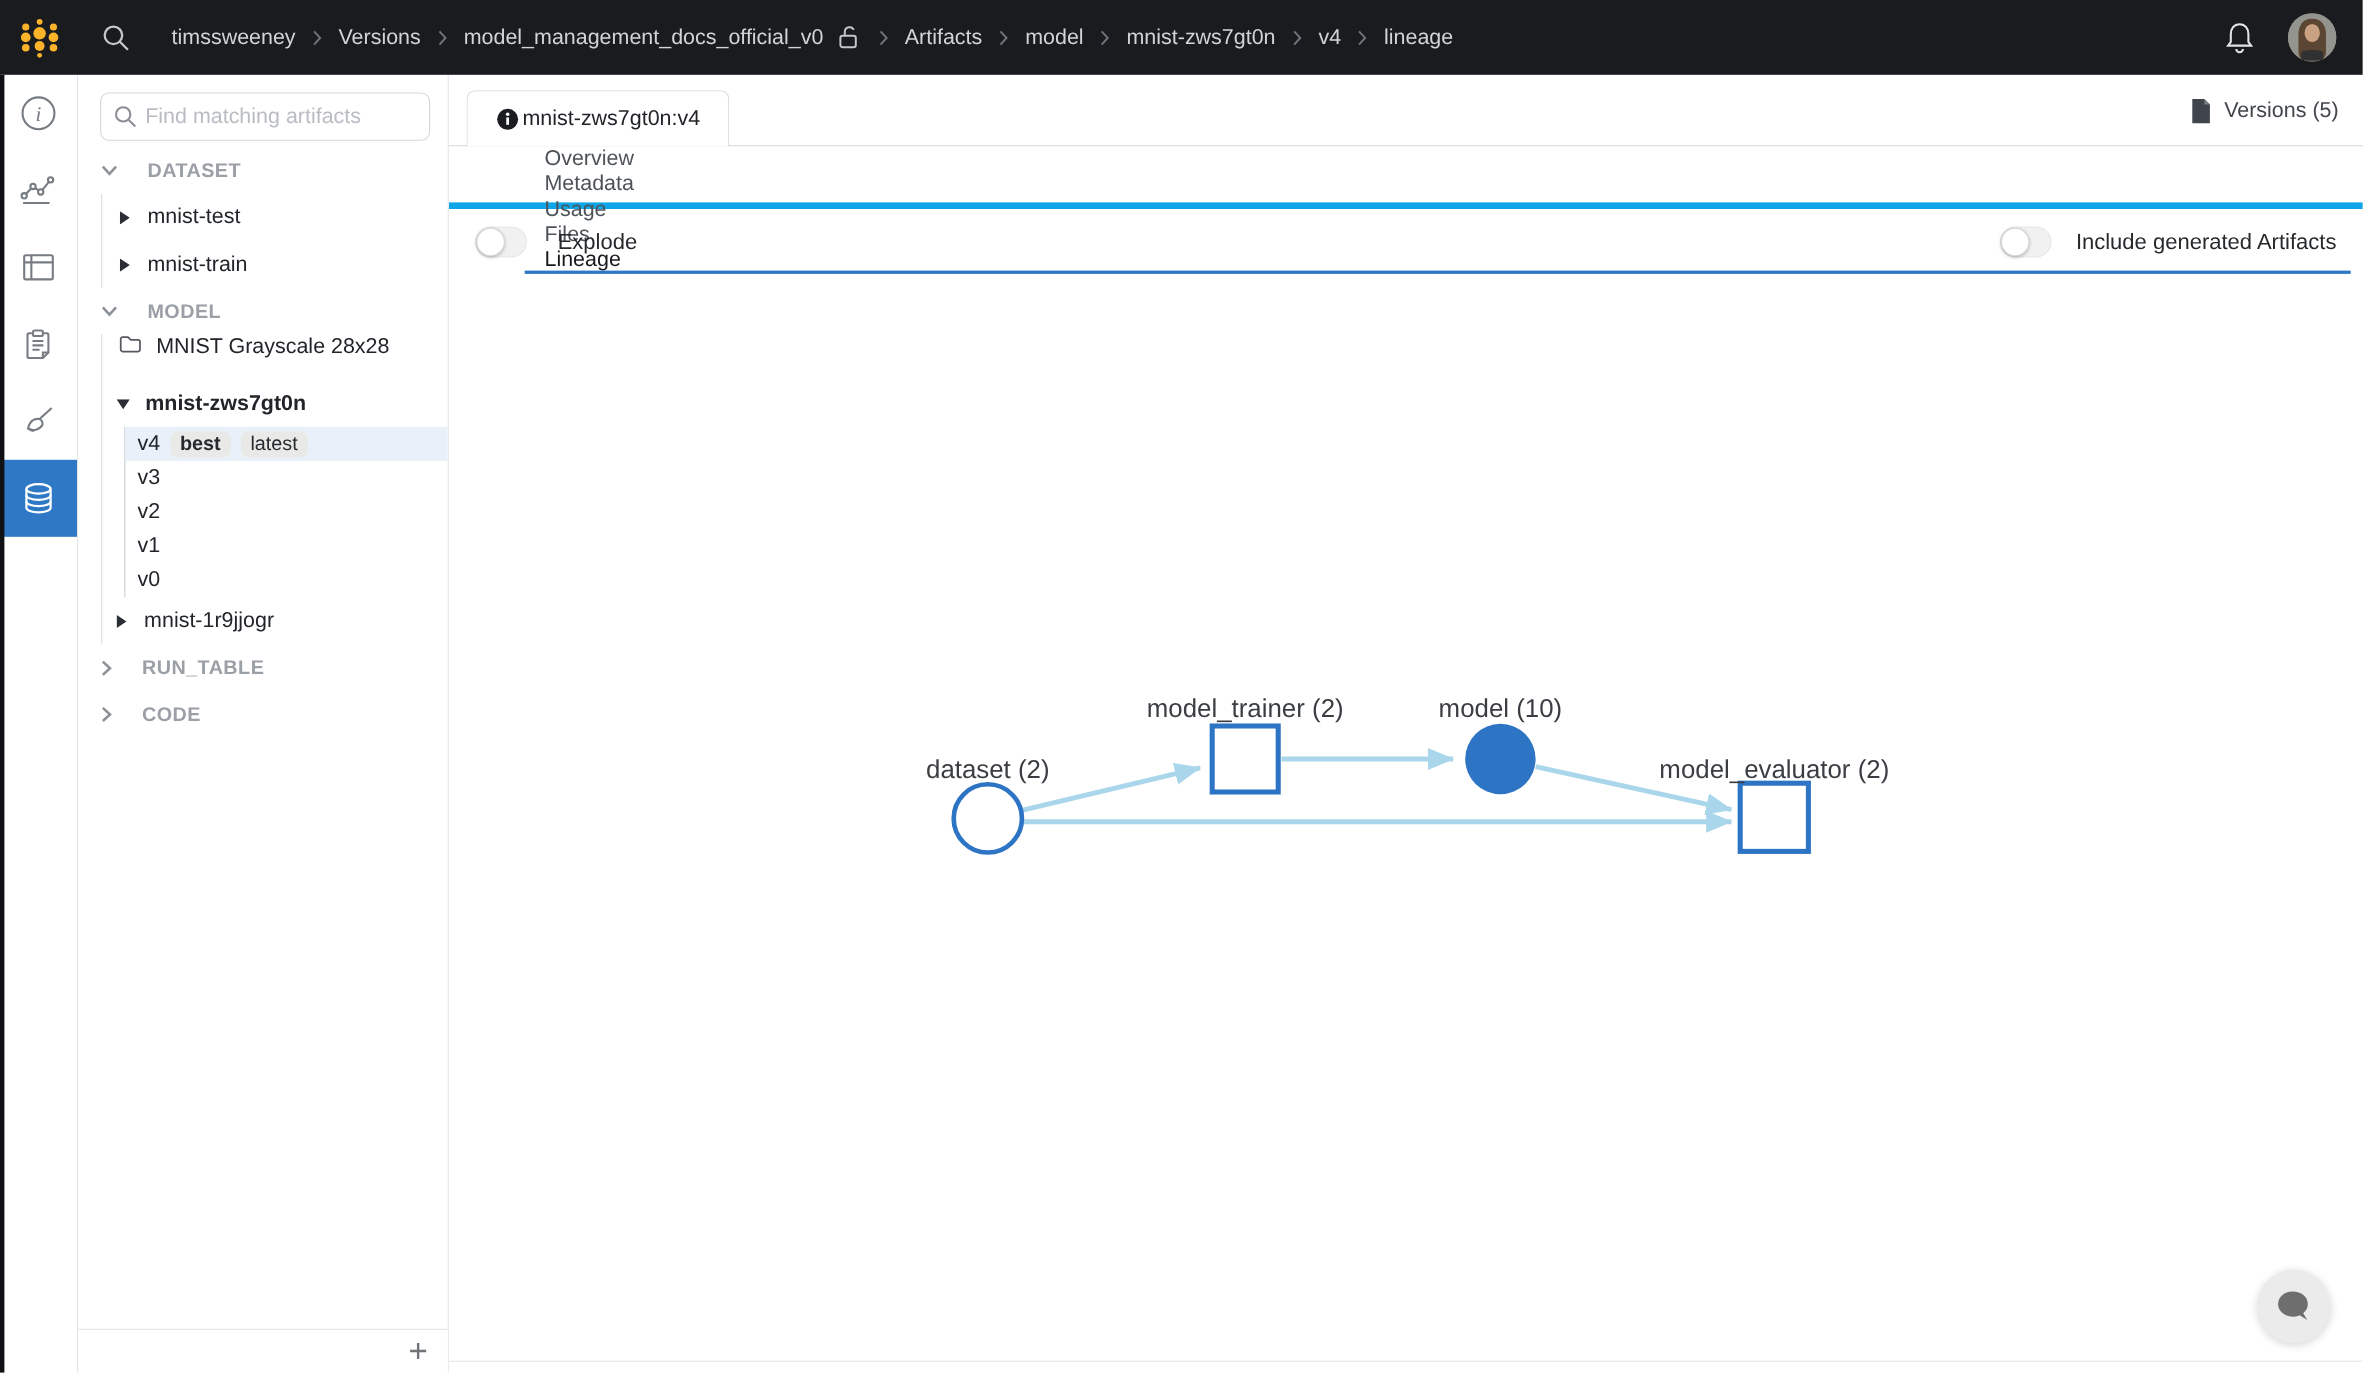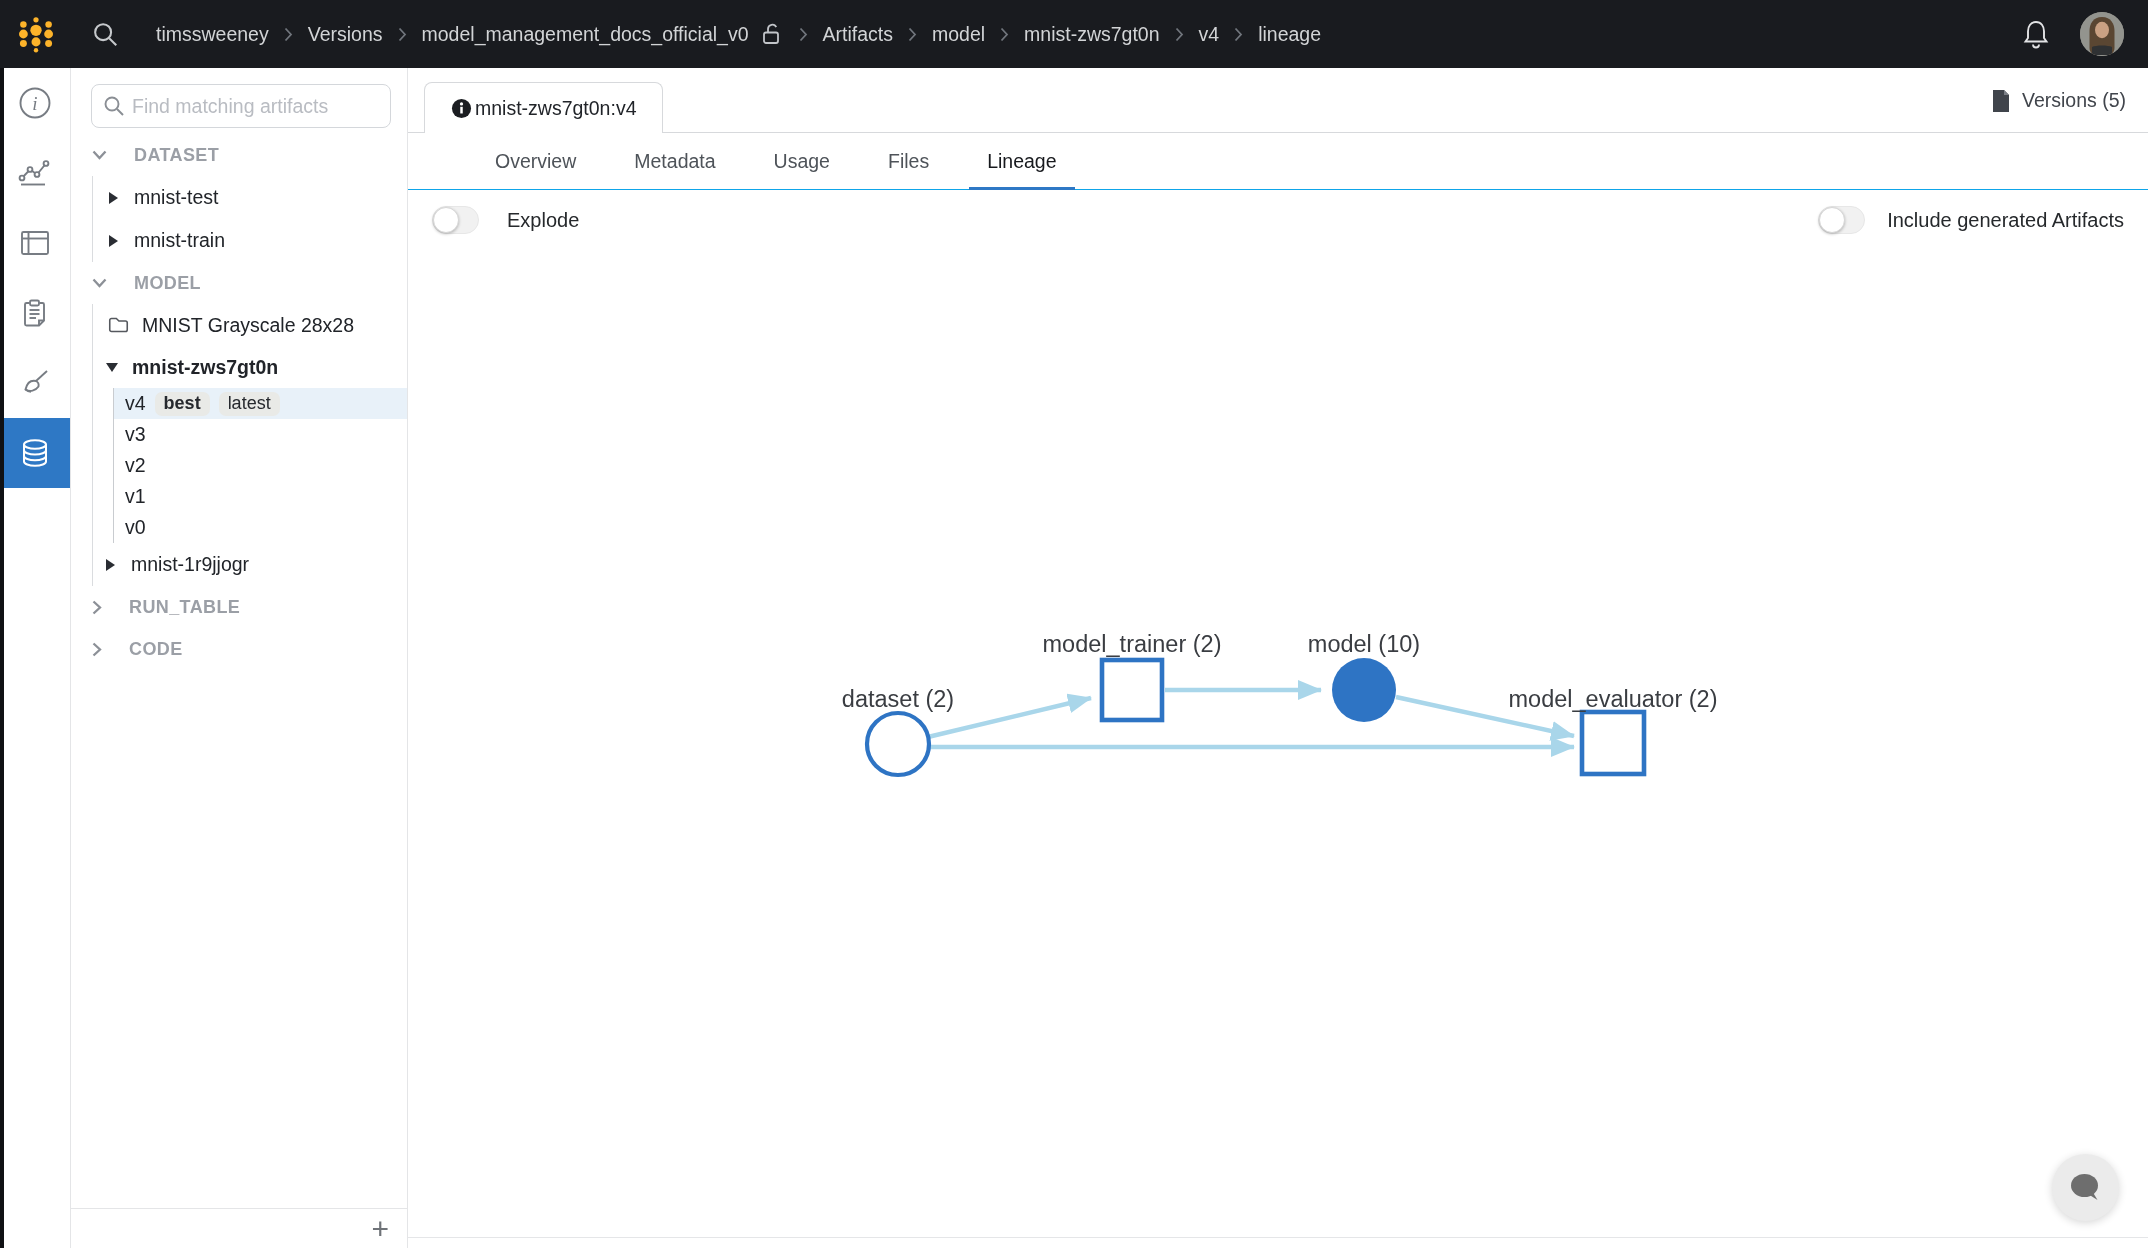--- a/index.html
+++ b/index.html
@@ -48,21 +48,21 @@
     border: 1px solid #d4d7db; border-radius: 8px;
     display: flex; align-items: center; padding: 0 10px; background: #fff;
   }
   .search-box input { border: none; outline: none; flex: 1; font-size: 19.5px; font-family: inherit; color: #33363b; margin-left: 6px; min-width: 0; }
   .search-box input::placeholder { color: #b9bcc2; }
 
   .tree { font-size: 19.5px; color: #212429; }
   .t-section { height: 42px; display: flex; align-items: center; gap: 27px; padding-left: 21px; color: #9b9fa6; font-weight: 700; font-size: 18px; letter-spacing: .4px; cursor: pointer; }
   .t-group { margin-left: 21px; border-left: 1px solid #dadcdf; }
   .t-item { height: 43px; display: flex; align-items: center; gap: 16px; padding-left: 16px; cursor: pointer; }
-  .t-collection { height: 42px; display: flex; align-items: center; gap: 13px; padding-left: 15px; cursor: pointer; }
+  .t-collection { height: 42px; display: flex; align-items: flex-start; gap: 13px; padding-left: 15px; cursor: pointer; }
   .t-artifact { height: 42px; display: flex; align-items: center; gap: 14px; padding-left: 13px; font-weight: 700; cursor: pointer; }
   .t-vgroup { margin-left: 20px; border-left: 1px solid #c9ccd0; }
   .t-version { height: 31px; display: flex; align-items: center; padding-left: 11px; cursor: pointer; }
   .t-version.selected { background: #e8f1f9; }
   .pill { display: inline-block; margin-left: 9px; padding: 1px 9px 2px; border-radius: 7px; background: #e9eae7; font-size: 18px; color: #26292e; }
   .pill.bold { font-weight: 700; }
   .sidebar-bottom {
     position: absolute; left: 0; right: 0; bottom: 0; height: 40px;
     border-top: 1px solid #e4e5e7; display: flex; align-items: center; justify-content: flex-end; padding-right: 18px; background: #fff;
   }
@@ -74,21 +74,21 @@
   .artifact-tab {
     position: absolute; left: 16px; bottom: -1px; height: 51px; z-index: 2;
     background: #fff; border: 1px solid #d7d9dc; border-bottom: none;
     border-radius: 8px 8px 0 0; display: flex; align-items: center; gap: 3px;
     padding: 0 26px; font-size: 19.5px; color: #212429; cursor: pointer;
   }
   .versions-btn {
     position: absolute; right: 22px; top: 0; height: 65px;
     display: flex; align-items: center; gap: 11px; font-size: 19.5px; color: #41454c; cursor: pointer;
   }
-  .tabs { height: 57px; border-bottom: 1px solid #0ea5e9; display: flex; padding-left: 58px; }
+  .tabs { height: 57px; border-bottom: 6px solid #0ea5e9; display: flex; padding-left: 58px; flex-direction: column; }
   .tab { padding: 0 29px; display: flex; align-items: center; font-size: 19.5px; color: #4e5359; position: relative; cursor: pointer; }
   .tab.active { color: #17191d; }
   .tab.active::after { content: ""; position: absolute; left: 11px; right: 11px; bottom: -1px; height: 3px; background: #2e78c5; }
 
   .controls { position: absolute; top: 122px; left: 0; right: 0; height: 64px; }
   .ctl-left { position: absolute; left: 24px; top: 16px; display: flex; align-items: center; }
   .ctl-right { position: absolute; right: 24px; top: 16px; display: flex; align-items: center; }
   .toggle { width: 47px; height: 28px; border-radius: 14px; background: #f1f1f1; border: 1px solid #e7e7e7; position: relative; cursor: pointer; flex: none; }
   .toggle .knob { position: absolute; left: 0; top: 0; width: 26px; height: 26px; border-radius: 50%; background: #fff; border: 1px solid #d6d6d6; box-shadow: 0 1px 3px rgba(0,0,0,.25); }
   .ctl-label { margin-left: 28px; font-size: 20px; color: #26292c; }

